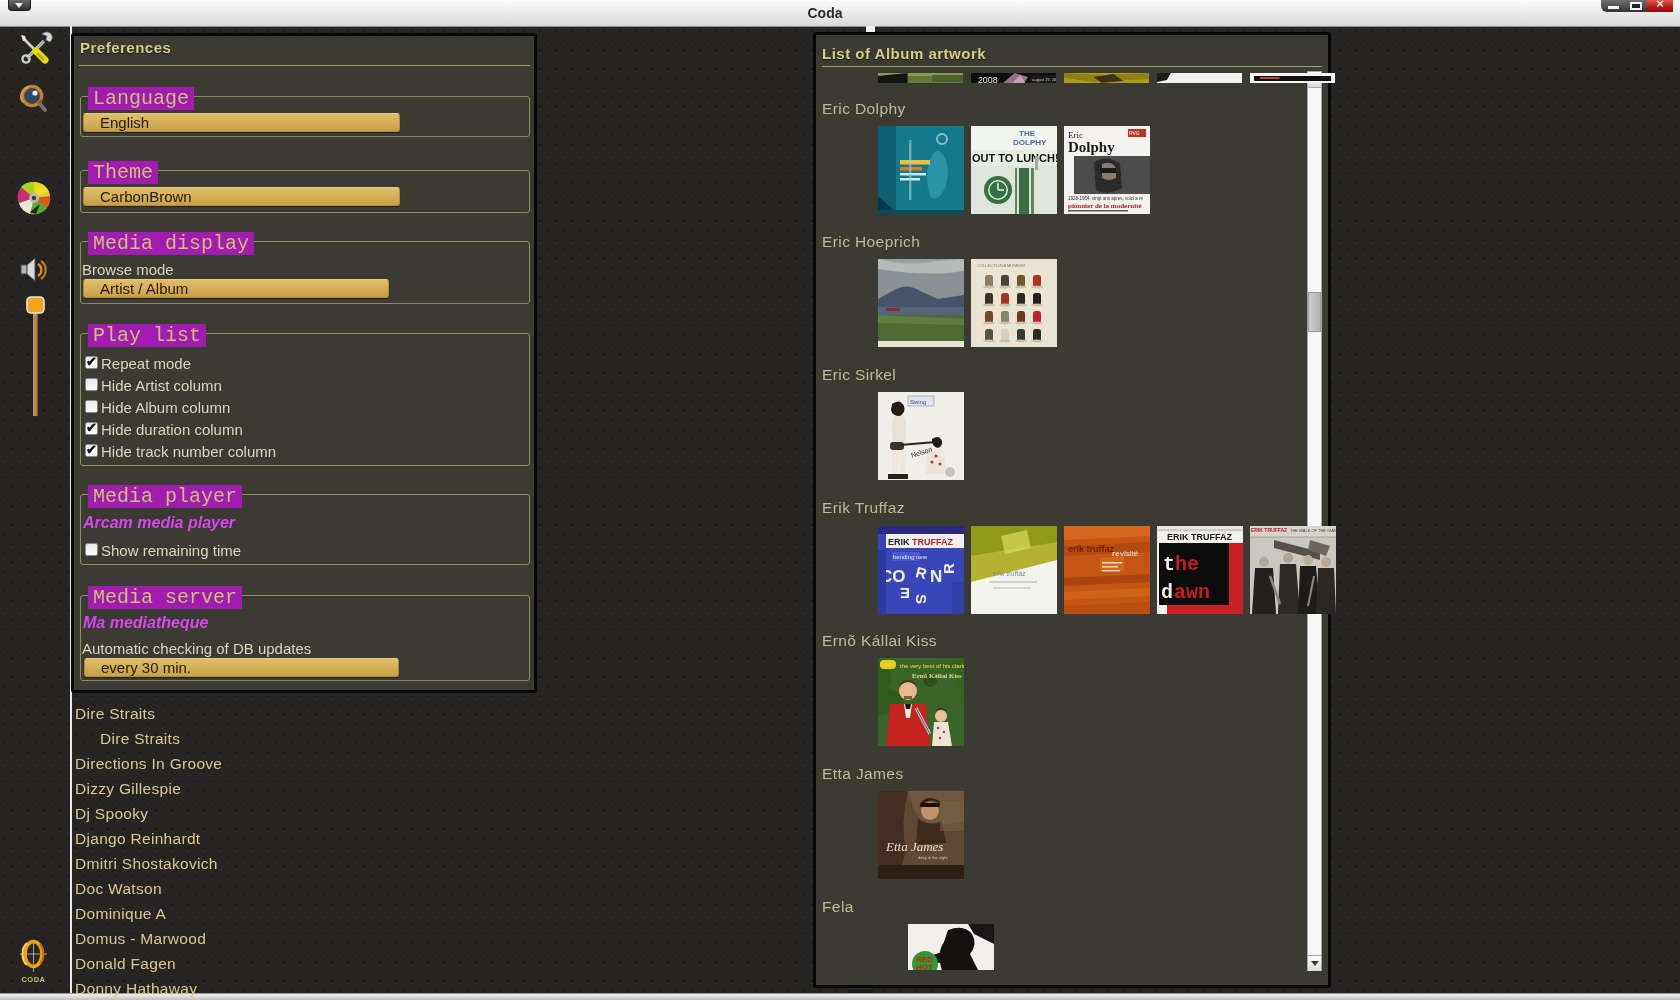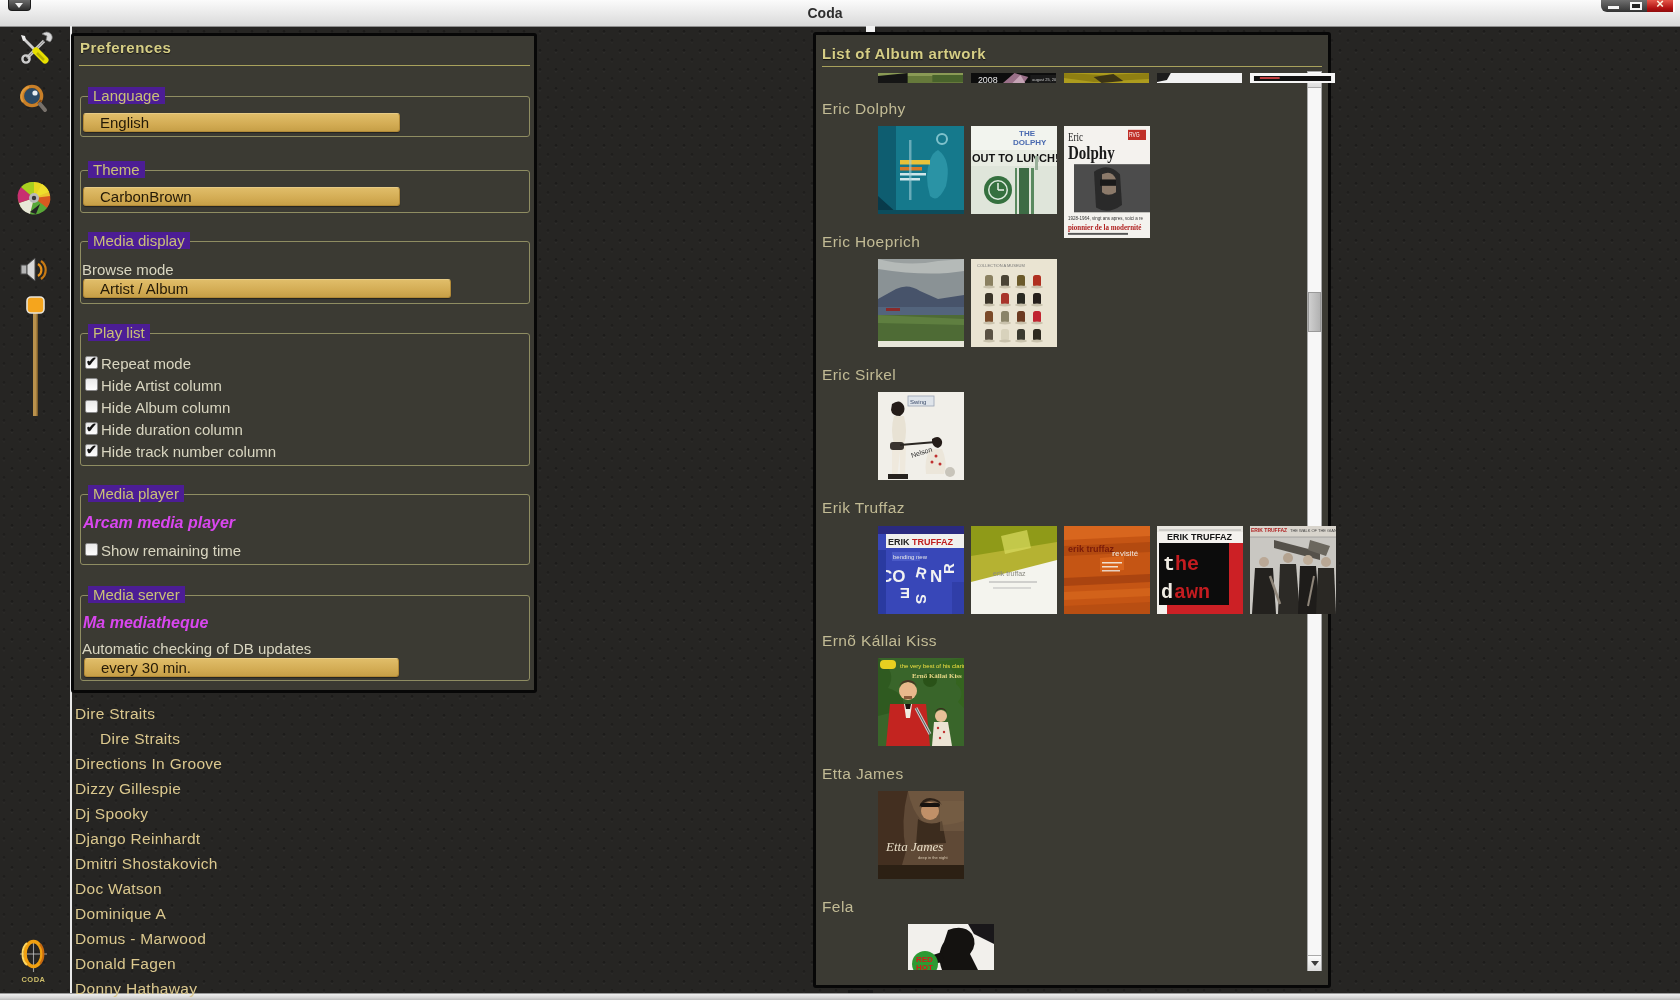--- a/index.html
+++ b/index.html
@@ -10,21 +10,21 @@
   radial-gradient(circle, rgba(0,0,0,.22) 0.9px, rgba(0,0,0,0) 1.7px),
   radial-gradient(circle, rgba(255,255,255,.035) 0.9px, rgba(255,255,255,0) 1.7px),
   radial-gradient(circle, rgba(255,255,255,.025) 0.9px, rgba(255,255,255,0) 1.7px);
  background-size:16px 19px,16px 19px,16px 19px,16px 19px;
  background-position:4px 3px,12px 12px,4px 4.5px,12px 13.5px;}
 .abs{position:absolute;}
 .panel{position:absolute;background:#3b3a33;border:3px solid #070707;border-radius:3px;box-sizing:border-box;}
 .ptitle{position:absolute;font-size:15px;font-weight:bold;color:#d6ce85;letter-spacing:.5px;text-shadow:0 1px 1px rgba(0,0,0,.65);}
 .punder{position:absolute;height:1px;background:#a8a15c;}
 .fs{position:absolute;border:1px solid #8f8d62;border-radius:3px;box-sizing:border-box;}
-.leg{position:absolute;font-size:15px;color:#c9c176;background:#4c1d95;padding:0 5px;white-space:nowrap;}
+.leg{position:absolute;font-size:20px;color:#c9c176;background:#a21caf;padding:0 5px;white-space:nowrap;font-family:Liberation Mono, monospace;}
 .dd{position:absolute;height:19px;border-radius:3px;box-sizing:border-box;
  background:linear-gradient(#e0bd69,#d3ac54 60%,#c69f47);
  border:1px solid #b28a37;border-top-color:#e7cb85;
  color:#241a07;font-size:15px;line-height:18px;padding-left:16px;white-space:nowrap;
  box-shadow:0 1px 1px rgba(0,0,0,.4);}
 .lbl{position:absolute;font-size:15px;color:#d9d6c1;white-space:nowrap;}
 .cb{position:absolute;width:13px;height:13px;background:linear-gradient(#e9e9e9,#fdfdfd);border:1px solid #8a8a8a;border-radius:2px;box-sizing:border-box;}
 .ck{position:absolute;width:13px;height:13px;font-size:13px;line-height:13px;font-weight:bold;color:#111;text-align:center;}
 .ital{position:absolute;font-size:16px;font-style:italic;font-weight:bold;color:#d946ef;white-space:nowrap;}
 .sect{position:absolute;font-size:15.5px;color:#c2bb95;white-space:nowrap;letter-spacing:.4px;}
@@ -108,21 +108,21 @@
 <div class="punder" style="left:79px;top:65px;width:451px;"></div>
 <div class="fs" style="left:80px;top:96px;width:450px;height:41px;"></div>
 <div class="leg" style="left:88px;top:87px;">Language</div>
 <div class="dd" style="left:83px;top:113px;width:317px;">English</div>
 <div class="fs" style="left:80px;top:170px;width:450px;height:43px;"></div>
 <div class="leg" style="left:88px;top:161px;">Theme</div>
 <div class="dd" style="left:83px;top:187px;width:317px;">CarbonBrown</div>
 <div class="fs" style="left:80px;top:241px;width:450px;height:63px;"></div>
 <div class="leg" style="left:88px;top:232px;">Media display</div>
 <div class="lbl" style="left:82px;top:261px;">Browse mode</div>
-<div class="dd" style="left:83px;top:279px;width:368px;">Artist / Album</div>
+<div class="dd" style="left:83px;top:279px;width:306px;">Artist / Album</div>
 <div class="fs" style="left:80px;top:333px;width:450px;height:133px;"></div>
 <div class="leg" style="left:88px;top:324px;">Play list</div>
 <div class="cb" style="left:85px;top:356px;"></div>
 <div class="ck" style="left:85px;top:355px;">✔</div>
 <div class="lbl" style="left:101px;top:355px;">Repeat mode</div>
 <div class="cb" style="left:85px;top:378px;"></div>
 <div class="lbl" style="left:101px;top:377px;">Hide Artist column</div>
 <div class="cb" style="left:85px;top:400px;"></div>
 <div class="lbl" style="left:101px;top:399px;">Hide Album column</div>
 <div class="cb" style="left:85px;top:422px;"></div>
@@ -220,21 +220,21 @@
 <circle cx="27" cy="64" r="14" fill="#35703f"></circle>
 <circle cx="27" cy="64" r="10" fill="#ddeade"></circle>
 <circle cx="27" cy="64" r="8.5" fill="#35703f"></circle>
 <line x1="27" y1="64" x2="27" y2="57" stroke="#e8f0e8" stroke-width="1.5"></line>
 <line x1="27" y1="64" x2="33" y2="64" stroke="#e8f0e8" stroke-width="1.5"></line>
 <rect x="48" y="42" width="10" height="46" fill="#3d6b45"></rect>
 <rect x="60" y="42" width="3" height="46" fill="#5a8a60"></rect>
 <rect x="44" y="42" width="2" height="46" fill="#5a8a60"></rect>
 <rect x="64" y="30" width="3" height="14" fill="#9ab09a"></rect>
 </svg></div>
-<div class="th" style="left:1028px;top:126px;width:86px;height:112px;"><svg width="100%" height="100%" viewBox="0 0 86 88" preserveAspectRatio="none">
+<div class="th" style="left:1028px;top:126px;width:86px;height:88px;"><svg width="100%" height="100%" viewBox="0 0 86 88" preserveAspectRatio="none">
 <rect width="86" height="88" fill="#f4f2ee"></rect>
 <text x="4" y="12" font-size="9" fill="#222" font-family="Liberation Serif,serif">Eric</text>
 <text x="4" y="26" font-size="15" font-weight="bold" fill="#1a1a1a" font-family="Liberation Serif,serif">Dolphy</text>
 <rect x="64" y="3" width="18" height="8" fill="#c03028"></rect>
 <text x="65" y="9" font-size="5" fill="#fff" font-family="Liberation Sans,sans-serif">RVG</text>
 <rect x="10" y="30" width="76" height="38" fill="#4c4c4c"></rect>
 <path d="M30 36 Q44 28 56 38 L58 62 Q44 70 32 64 Z" fill="#2a2a2a"></path>
 <path d="M38 38 Q48 34 52 42 L52 52 Q44 56 38 52 Z" fill="#8c7a6a"></path>
 <rect x="36" y="42" width="16" height="5" fill="#1a1a1a"></rect>
 <rect x="0" y="68" width="86" height="20" fill="#f4f2ee"></rect>

